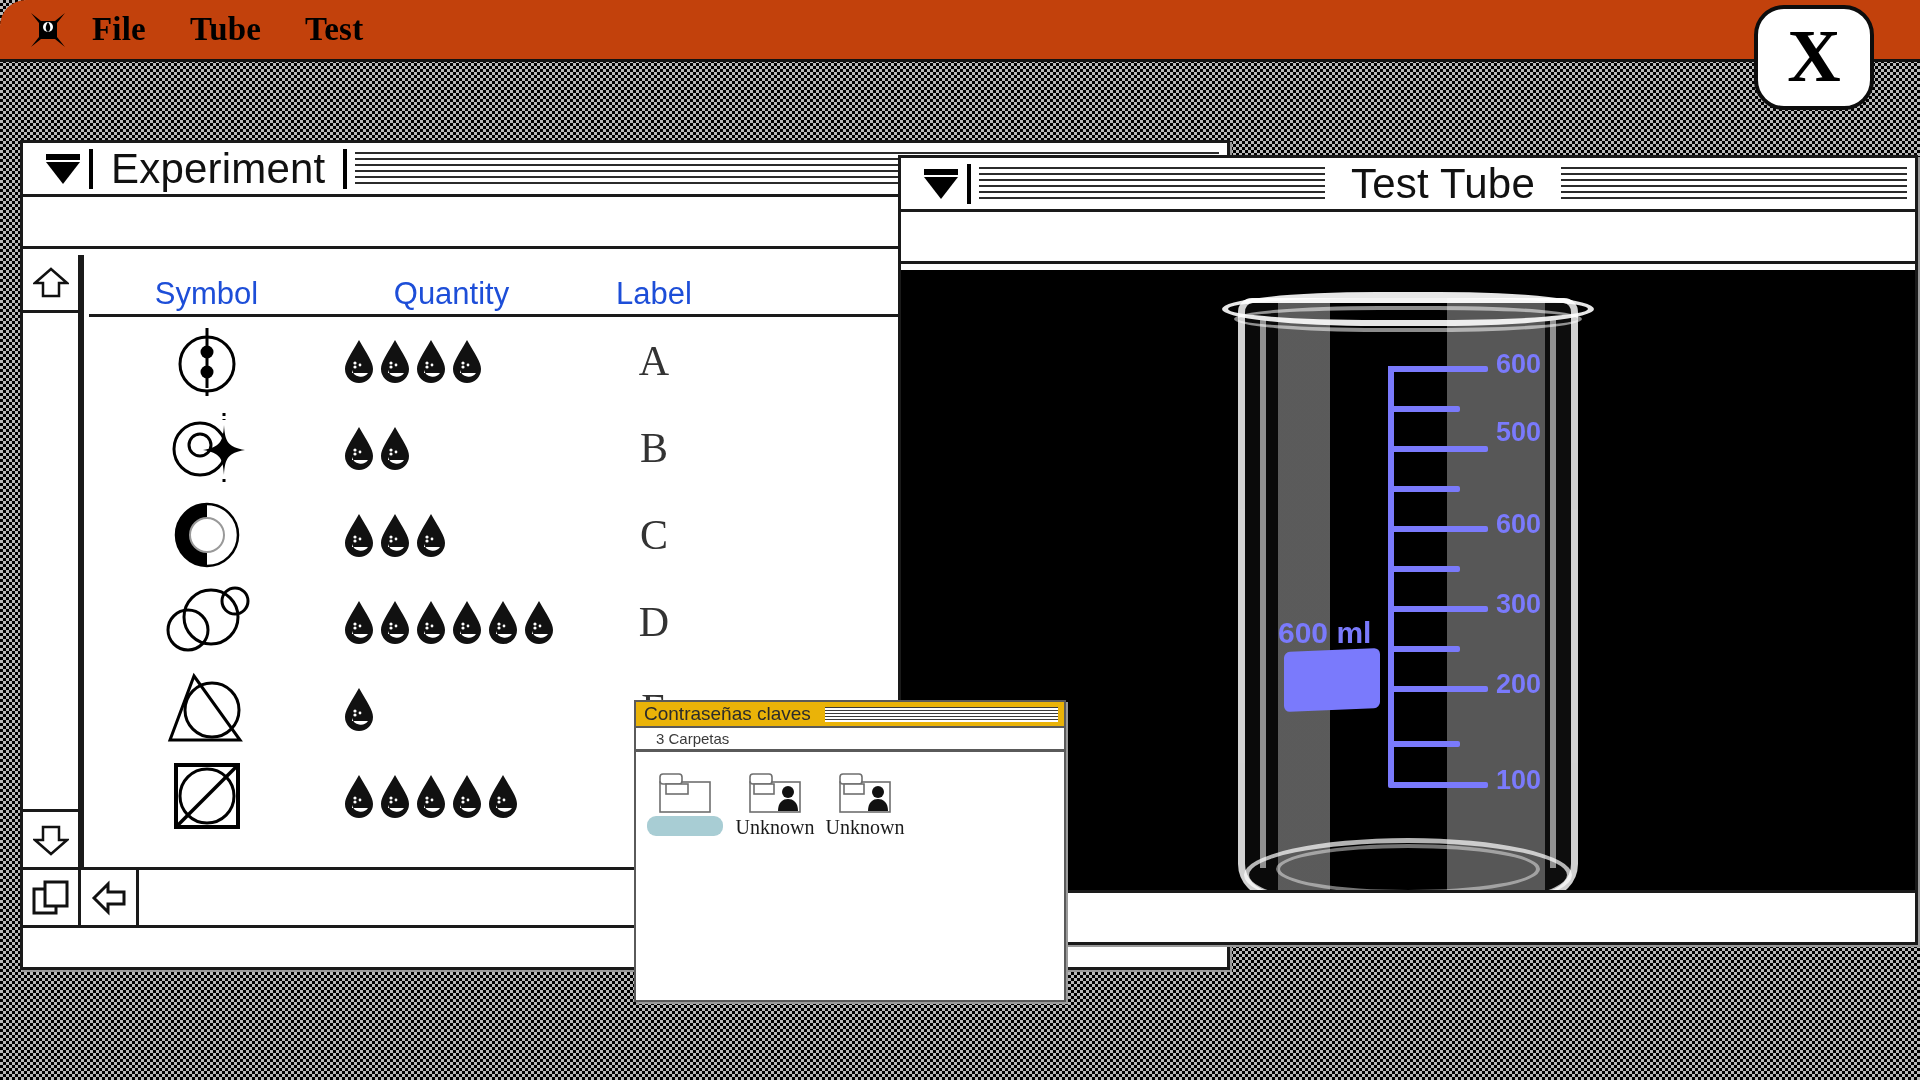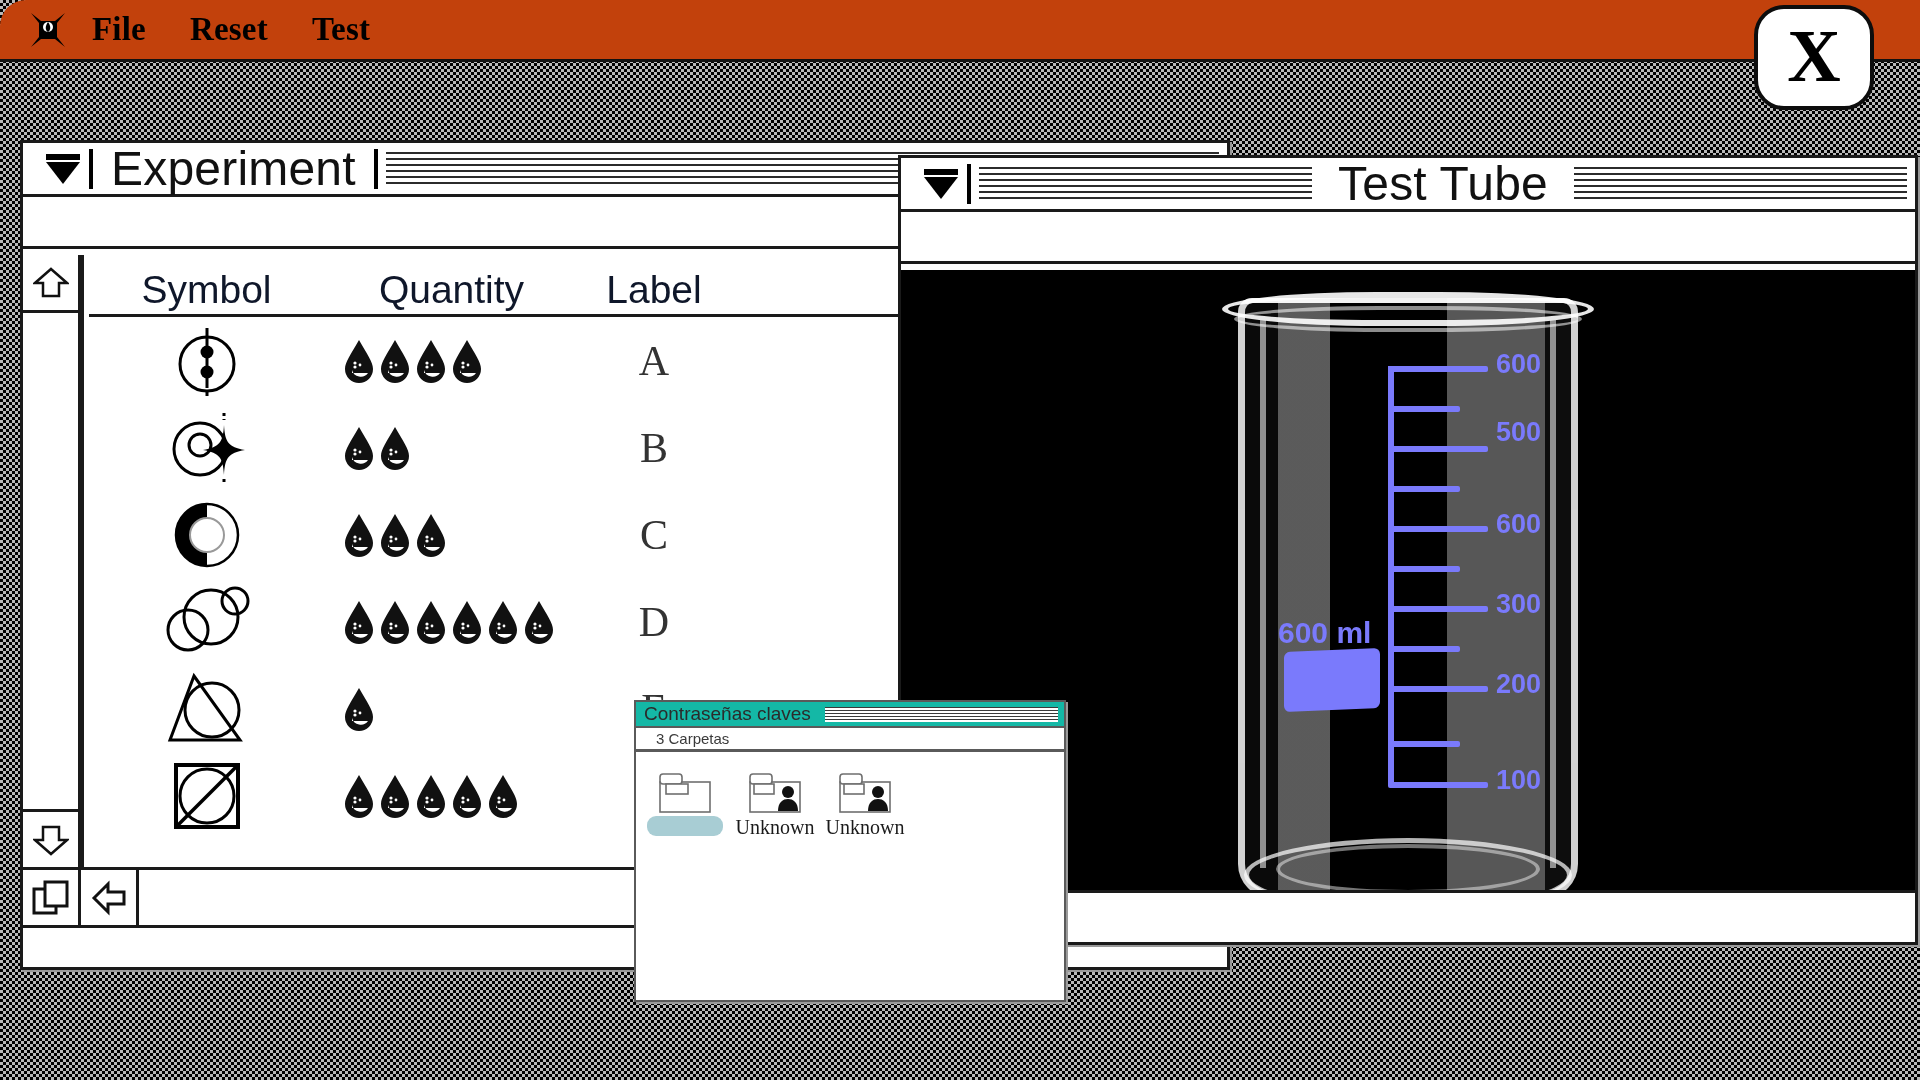--- a/index.html
+++ b/index.html
@@ -92,21 +92,21 @@
   }
   .stripes {
     flex: 1; height: 34px; align-self: center;
     background: repeating-linear-gradient(
       to bottom,
       #2b2b2b 0px, #2b2b2b 2px,
       #ffffff 2px, #ffffff 6px);
     margin: 0 8px;
   }
   .win-title {
-    font-size: 48px; color: #111; white-space: nowrap;
+    font-size: 42px; color: #111; white-space: nowrap;
     padding: 0 18px; letter-spacing: 0.2px;
   }
 
   
   #win-experiment {
     left: 20px; top: 140px; width: 1210px; height: 830px;
     z-index: 10;
   }
   #exp-toolbar {
     height: 52px; border-bottom: 3px solid #1a1a1a; background: #fff;
@@ -131,21 +131,21 @@
   .sb-track { flex: 1; background: #fff; border-left:3px solid #fff;}
   .sb-gutter { width:8px; background:#fff; border-left:3px solid #1a1a1a;}
 
   
   #exp-table { flex: 1; background: #fff; overflow: hidden; position: relative; }
   .thead {
     display: flex; align-items: flex-end;
     height: 62px; border-bottom: 3px solid #1a1a1a;
     padding-bottom: 2px;
   }
-  .th { font-size: 39px; color: #0f172a; margin-top: 29px; }
+  .th { font-size: 31px; color: #1d4ed8; margin-top: 29px; }
   .col-symbol { width: 235px; text-align: center; }
   .col-qty    { width: 255px; text-align: center; }
   .col-label  { width: 150px; text-align: center; }
   .trow { display: flex; align-items: center; height: 87px; }
   .td { display: flex; align-items: center; justify-content: center; height: 100%; }
   .td.col-qty { justify-content: flex-start; padding-left: 20px; gap: 6px; }
   .label-text {
     font-family: "Liberation Serif", serif;
     font-size: 42px; color: #333;
   }
@@ -276,21 +276,21 @@
 
   
   #win-passwords {
     left: 634px; top: 700px; width: 432px; height: 302px;
     z-index: 30;
     border: 2px solid #5a5a5a;
     box-shadow: 2px 2px 0 #9a9a9a;
   }
   #pw-titlebar {
     height: 26px; border-bottom: 2px solid #5a5a5a;
-    display: flex; align-items: center; background: #14b8a6;
+    display: flex; align-items: center; background: #eab308;
   }
   #pw-title { font-size: 19px; color: #2b2b2b; padding-left: 8px; white-space: nowrap;}
   #pw-stripes {
     flex: 1; height: 15px; margin: 0 6px 0 14px;
     background: repeating-linear-gradient(
       to bottom, #3a3a3a 0 1px, #fff 1px 3px);
   }
   #pw-subbar {
     height: 24px; border-bottom: 3px solid #5a5a5a;
     display: flex; align-items: center; background: #fff;
@@ -321,21 +321,21 @@
 
 <div id="menubar">
   <div class="apple-logo">
     <svg width="42" height="42" viewBox="0 0 42 42">
       <path d="M4 4 L14 12 L28 12 L38 4 L30 14 L30 28 L38 38 L28 30 L14 30 L4 38 L12 28 L12 14 Z" fill="#000"></path>
       <circle cx="21" cy="18" r="5" fill="#fff"></circle>
       <path d="M21 13 C24 17 24 21 21 23 C18 21 18 17 21 13 Z" fill="#000"></path>
     </svg>
   </div>
   <div class="menu-item">File</div>
-  <div class="menu-item">Reset</div>
+  <div class="menu-item">Tube</div>
   <div class="menu-item">Test</div>
   <div class="spacer"></div>
 </div>
 
 <div id="x-button">
   <span>X</span>
 </div>
 
 <div class="win" id="win-experiment">
 

